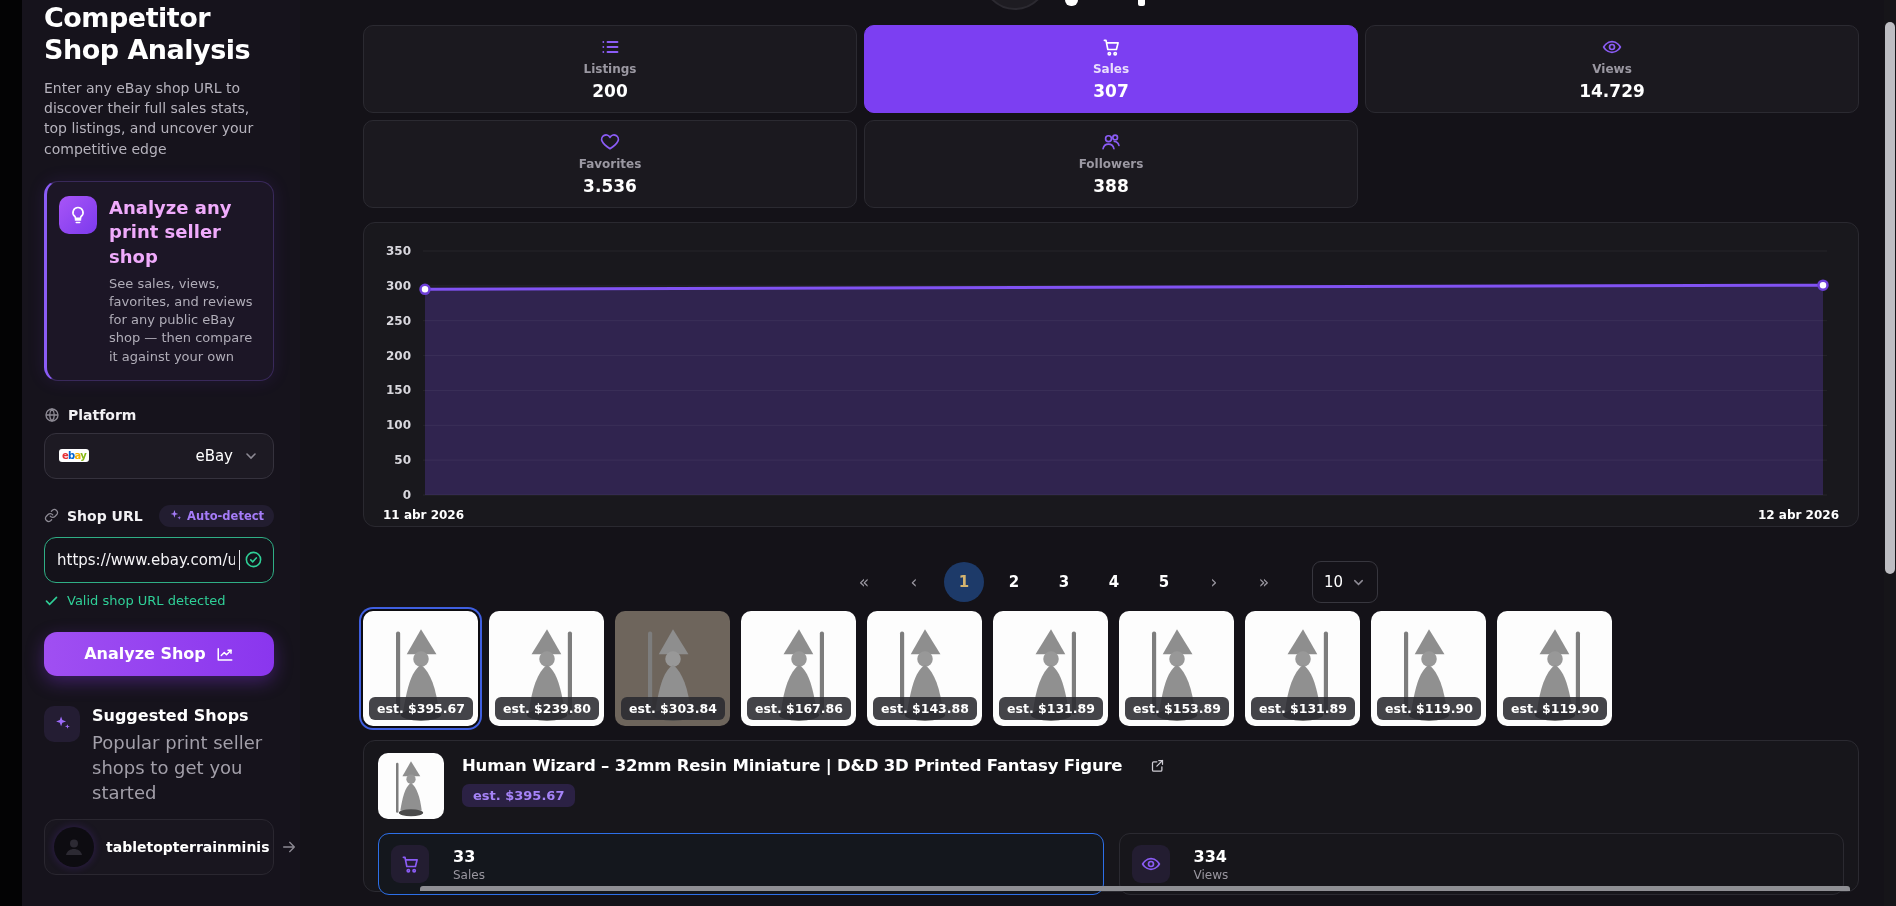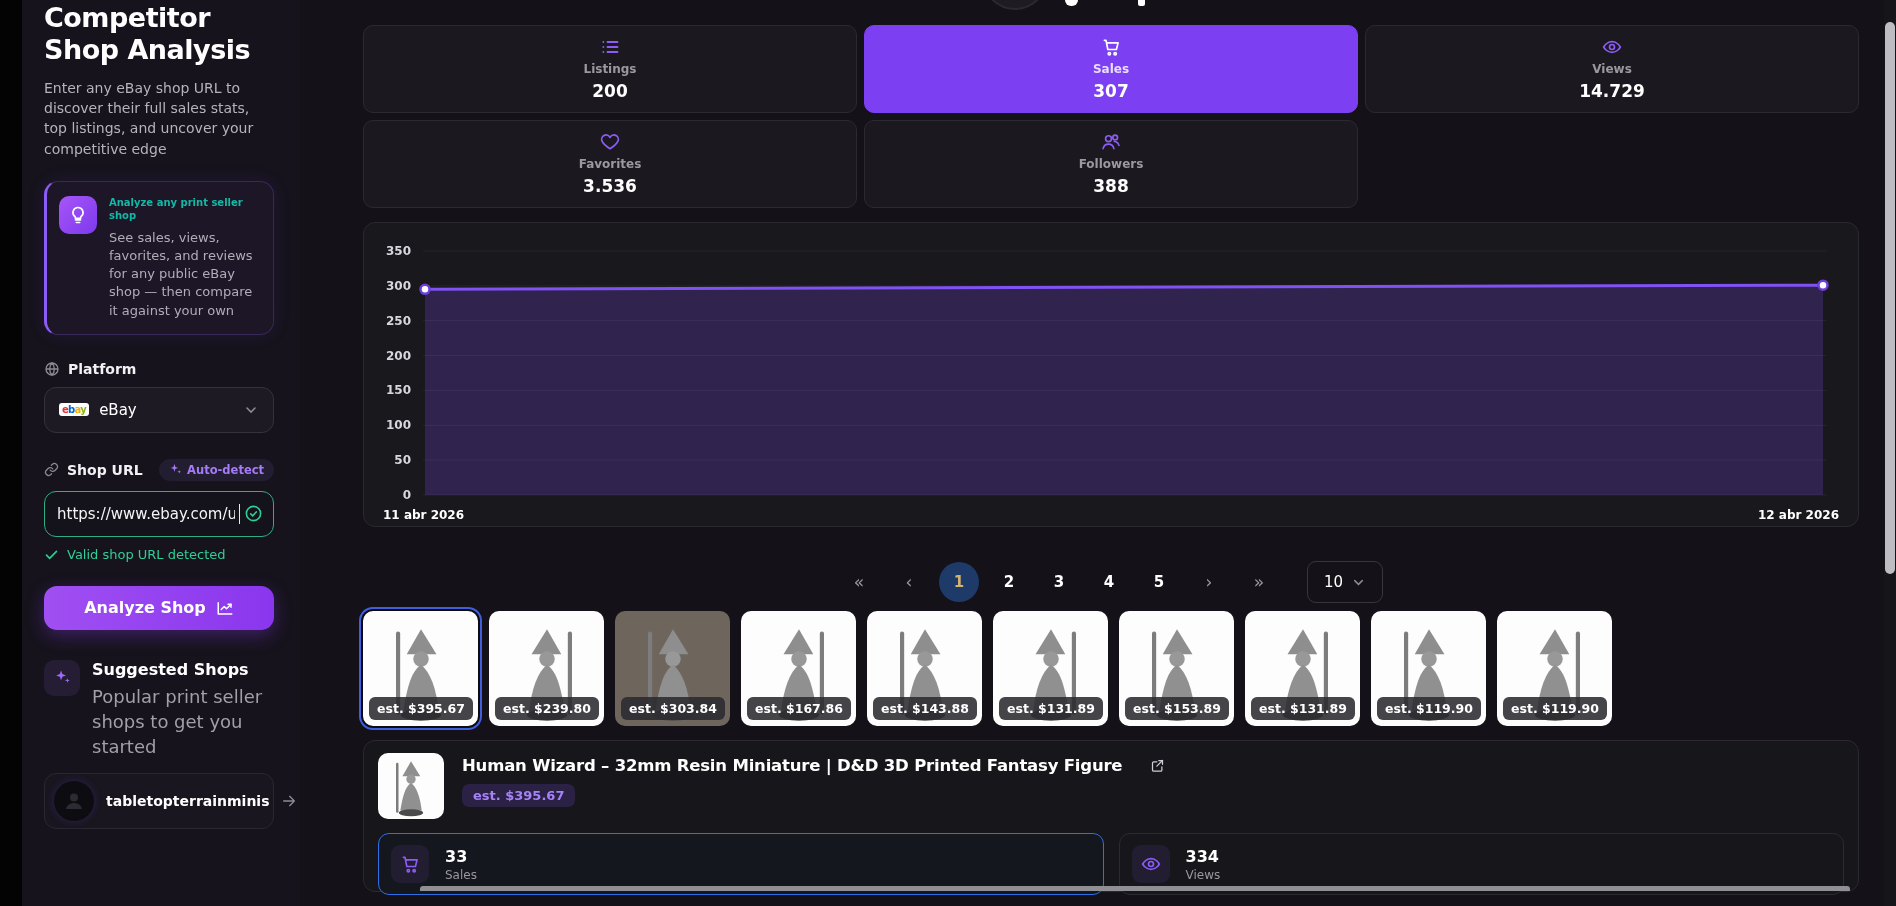--- a/index.html
+++ b/index.html
@@ -21,33 +21,33 @@
   .tip-card {
     margin-top:22px; background:#1c1626; border:1px solid #39295a; border-left:3px solid #8b5cf6;
     border-radius:14px; padding:14px 12px; display:flex; gap:12px;
     box-shadow:0 0 18px rgba(124,58,237,0.12);
   }
   .tip-icon {
     width:38px; height:38px; flex:none; border-radius:10px;
     background:linear-gradient(135deg,#a855f7,#7c3aed);
     display:flex; align-items:center; justify-content:center; color:#fff;
   }
-  .tip-card h3 { color:#14b8a6; font-size:10px; font-weight:bold; line-height:1.35; }
+  .tip-card h3 { color:#f0abfc; font-size:18px; font-weight:bold; line-height:1.35; }
   .tip-card p { margin-top:6px; font-size:13px; line-height:1.4; color:#b0adb8; }
   .field-label { margin-top:26px; display:flex; align-items:center; gap:8px; font-size:14px; font-weight:bold; color:#f2f1f4; }
   .field-label .ic { color:#8d8a94; display:flex; }
   .field-row { display:flex; align-items:center; justify-content:space-between; margin-top:26px; }
   .field-row .field-label { margin-top:0; }
   .badge-autodetect {
     display:flex; align-items:center; gap:5px; background:#221d30; border-radius:13px;
     padding:4px 10px; color:#a57cf8; font-size:11.5px; font-weight:bold; cursor:pointer;
   }
   .select {
     margin-top:10px; height:46px; border:1px solid #35323d; background:#1d1a23; border-radius:12px;
-    display:flex; align-items:center; gap:10px; padding:0 14px; cursor:pointer;
+    display:flex; align-items:center; gap:10px; padding:0 14px; cursor:pointer;text-align:right;
   }
   .ebay-logo { background:#fff; border-radius:3px; padding:1px 3px; font-size:10px; font-weight:bold; letter-spacing:-0.7px; }
   .ebay-logo b:nth-child(1){color:#e53238;} .ebay-logo b:nth-child(2){color:#0064d2;}
   .ebay-logo b:nth-child(3){color:#f5af02;} .ebay-logo b:nth-child(4){color:#86b817;}
   .select .val { flex:1; font-size:15px; color:#fff; }
   .chev { color:#8d8a94; display:flex; }
   .url-input {
     margin-top:10px; height:46px; border:1.5px solid #2fae85; background:#14121a; border-radius:12px;
     display:flex; align-items:center; padding:0 10px 0 12px; gap:4px;
   }
@@ -92,21 +92,21 @@
   .stat-card.active .s-label { color:#e9defc; }
   
   .chart-panel { margin-top:14px; height:305px; background:#19181d; border:1px solid #2a2930; border-radius:12px; padding:4px 15px 0 15px; }
   .ytick { font-size:12px; font-weight:bold; fill:#d8d7dd; font-family:"DejaVu Sans",sans-serif; }
   .xtick { font-size:12px; font-weight:bold; fill:#fff; font-family:"DejaVu Sans",sans-serif; }
   
   .pagination { margin-top:31px; display:flex; align-items:center; justify-content:center; gap:10px; height:48px; }
   .pg-btn { width:40px; height:40px; border:none; background:transparent; color:#9a97a0; font-size:17px; font-family:inherit; cursor:pointer; border-radius:50%; display:flex; align-items:center; justify-content:center; }
   .pg-num { color:#fff; font-size:15px; font-weight:bold; }
   .pg-num.active { background:#1d3a69; color:#d3b36f; }
-  .page-size { margin-left:18px; width:76px; height:42px; border:1px solid #37363e; border-radius:9px; display:flex; align-items:center; justify-content:center; gap:8px; font-size:15px; color:#fff; cursor:pointer; background:transparent; }
+  .page-size { margin-left:18px; width:66px; height:42px; border:1px solid #37363e; border-radius:9px; display:flex; align-items:center; justify-content:center; gap:8px; font-size:15px; color:#fff; cursor:pointer; background:transparent; }
   
   .thumbs { margin-top:5px; display:flex; gap:11px; }
   .thumb { position:relative; width:115px; height:115px; border-radius:10px; background:#fdfdfd; overflow:hidden; cursor:pointer; flex:none; }
   .thumb.selected { box-shadow:0 0 0 2px #0d0c11, 0 0 0 4px #3f5fe0; }
   .thumb svg.fig { position:absolute; bottom:4px; left:50%; transform:translateX(-50%); height:100px; }
   .thumb:nth-child(even) svg.fig { transform:translateX(-50%) scaleX(-1); }
   .thumb:nth-child(3) { background:#6e655c; }
   .price-badge {
     position:absolute; left:6px; bottom:6px; background:rgba(42,42,48,0.88); color:#fff;
     font-size:12.5px; font-weight:bold; padding:4px 8px; border-radius:6px; white-space:nowrap;
@@ -114,21 +114,21 @@
   
   .detail-panel { margin-top:14px; height:152px; background:#17161b; border:1px solid #2b2a31; border-radius:12px; padding:12px 14px; position:relative; }
   .detail-head { display:flex; gap:18px; }
   .detail-thumb { width:66px; height:66px; border-radius:10px; background:#fdfdfd; position:relative; overflow:hidden; flex:none; }
   .detail-thumb svg { position:absolute; bottom:2px; left:50%; transform:translateX(-50%); height:60px; }
   .title-row { display:flex; align-items:center; gap:28px; margin-top:3px; }
   .title-row h2 { font-size:16.5px; font-weight:bold; letter-spacing:-0.2px; }
   .ext-ic { color:#cfcdd5; display:flex; cursor:pointer; }
   .detail-price { display:inline-block; margin-top:9px; background:#2b2144; color:#a583f7; font-size:13px; font-weight:bold; padding:4px 11px; border-radius:7px; }
   .detail-stats { display:flex; gap:15px; margin-top:14px; }
-  .d-stat { flex:1; height:62px; border:1px solid #2b2a31; background:#17161b; border-radius:11px; display:flex; align-items:center; gap:16px; padding:0 12px; cursor:pointer; }
+  .d-stat { flex:1; height:62px; border:1px solid #2b2a31; background:#17161b; border-radius:11px; display:flex; align-items:center; gap:24px; padding:0 12px; cursor:pointer; }
   .d-stat.hl { border:1.5px solid #2d6fe8; background:#14171d; }
   .d-ic { width:38px; height:38px; border-radius:9px; background:#231d31; color:#8b5cf6; display:flex; align-items:center; justify-content:center; flex:none; }
   .d-val { font-size:16px; font-weight:bold; }
   .d-lab { font-size:12px; color:#9a97a0; margin-top:2px; }
   .next-strip { position:absolute; bottom:0; left:56px; width:1430px; height:5px; background:#8f8f94; border-radius:3px 3px 0 0; }
   
   .scrollbar-track { position:fixed; right:0; top:0; width:12px; height:906px; background:#161519; }
   .scrollbar-thumb { position:absolute; right:1px; top:22px; width:10px; height:552px; background:#bdbdc2; border-radius:5px; cursor:pointer; }
 </style>
 </head>

